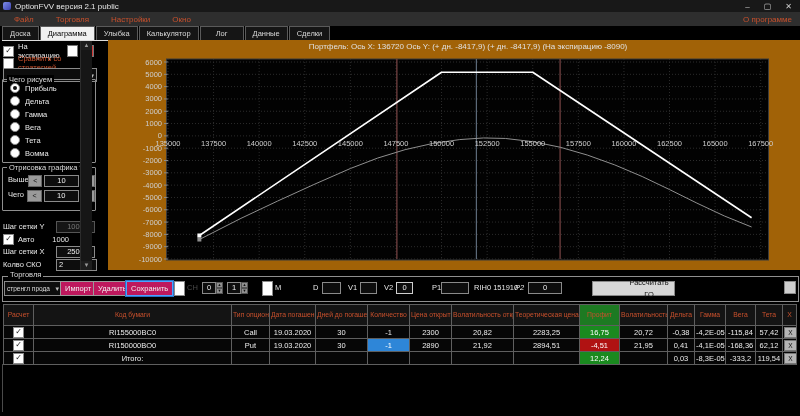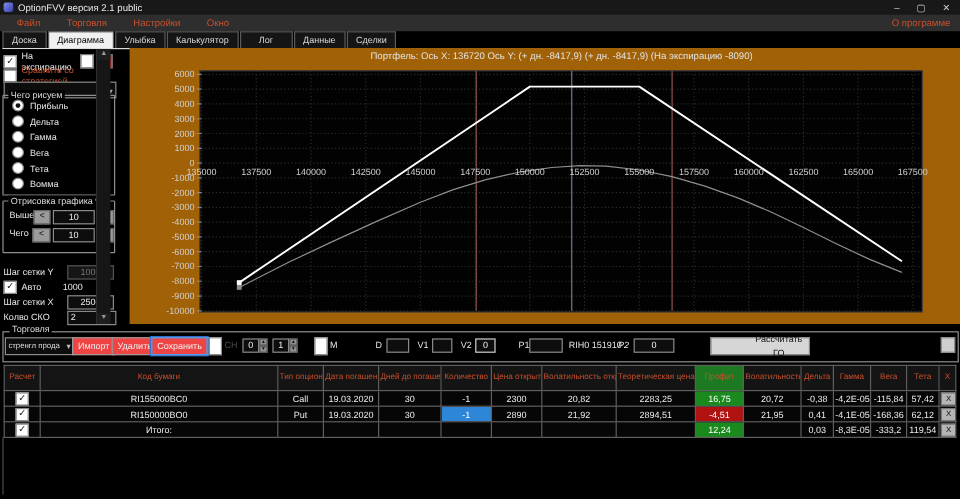--- a/index.html
+++ b/index.html
@@ -60,21 +60,21 @@
   #chartpanel{position:absolute;top:40px;left:108px;width:692px;height:230px;background:#a16207;}
   #chart-header{position:absolute;top:0;left:60px;width:600px;height:14px;text-align:center;
     font-size:8px;color:#e0e0e0;line-height:14px;}
   #chart-svg{position:absolute;top:0;left:0;}
   
   #portfolio{position:absolute;top:269px;left:0;width:800px;height:34px;font-size:7.5px;}
   #portfolio .pbox{position:absolute;top:7px;left:2px;width:795px;height:24px;
     border:1px solid #8f8f8f;}
   #portfolio .legend{position:absolute;top:1px;left:8px;background:#000;padding:0 2px;color:#ddd;}
   .tb{position:absolute;top:12px;height:13px;display:flex;align-items:center;}
-  .btn{background:#ef4444;color:#f0f0f0;border:1px solid #9a9a9a;height:13px;
+  .btn{background:#be185d;color:#f0f0f0;border:1px solid #9a9a9a;height:13px;
     line-height:12px;text-align:center;font-size:7.5px;padding:0 4px;}
   .btn.focus{border:1px solid #4aa3ff;box-shadow:0 0 0 1px #2a72c8;}
   .btn.light{background:#d6d6d6;color:#111;border:1px solid #888;}
   .spinner{display:flex;align-items:center;}
   .spinner .numbox{width:12px;}
   .spincol{width:7px;height:12px;display:flex;flex-direction:column;}
   .spincol span{flex:1;background:#8f8f8f;border:1px solid #555;color:#111;font-size:4px;
     line-height:4px;text-align:center;}
   .lbl{color:#e5e5e5;}
   .dim{color:#4a4a4a;}

